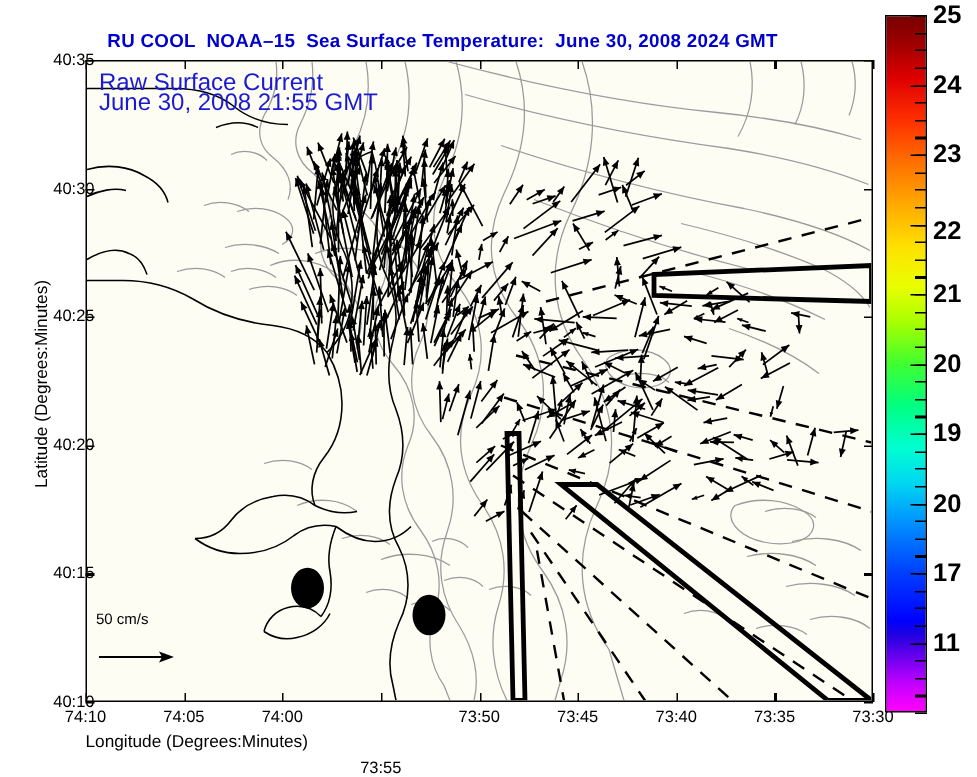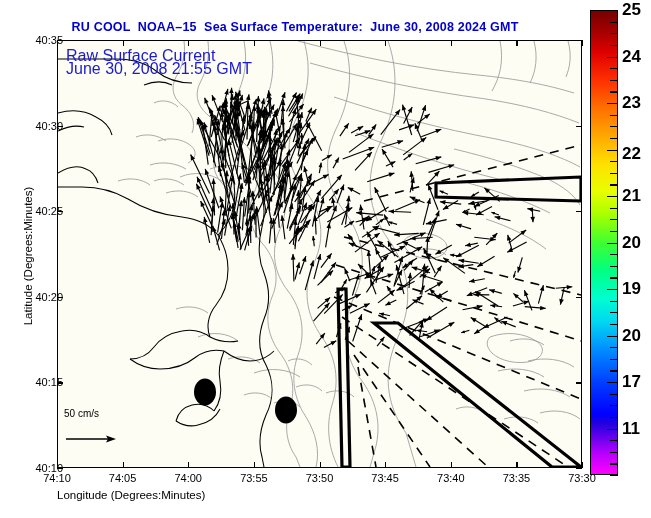--- a/index.html
+++ b/index.html
@@ -1077,21 +1077,21 @@
     <div class="ytick-mark" style="left: 576px; top: 468px;"></div>
     <div class="xtick" style="left: 57px;">74:10</div>
     <div class="xtick-mark" style="left: 57px; top: 462px;"></div>
     <div class="xtick-mark" style="left: 57px; top: 40px;"></div>
     <div class="xtick" style="left: 122.6px;">74:05</div>
     <div class="xtick-mark" style="left: 122.6px; top: 462px;"></div>
     <div class="xtick-mark" style="left: 122.6px; top: 40px;"></div>
     <div class="xtick" style="left: 188.2px;">74:00</div>
     <div class="xtick-mark" style="left: 188.2px; top: 462px;"></div>
     <div class="xtick-mark" style="left: 188.2px; top: 40px;"></div>
-    <div class="xtick" style="left: 253.9px;">73:55</div>
+    <div class="xtick" style="left: 253.9px; margin-top: 34px;">73:55</div>
     <div class="xtick-mark" style="left: 253.9px; top: 462px;"></div>
     <div class="xtick-mark" style="left: 253.9px; top: 40px;"></div>
     <div class="xtick" style="left: 319.5px;">73:50</div>
     <div class="xtick-mark" style="left: 319.5px; top: 462px;"></div>
     <div class="xtick-mark" style="left: 319.5px; top: 40px;"></div>
     <div class="xtick" style="left: 385.1px;">73:45</div>
     <div class="xtick-mark" style="left: 385.1px; top: 462px;"></div>
     <div class="xtick-mark" style="left: 385.1px; top: 40px;"></div>
     <div class="xtick" style="left: 450.8px;">73:40</div>
     <div class="xtick-mark" style="left: 450.8px; top: 462px;"></div>

